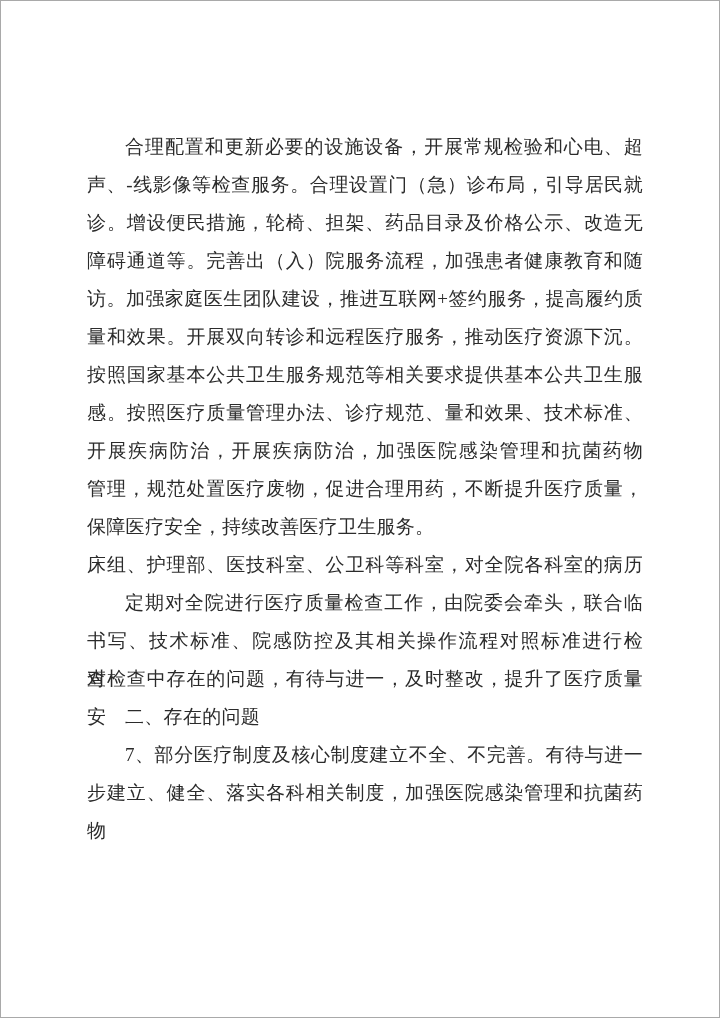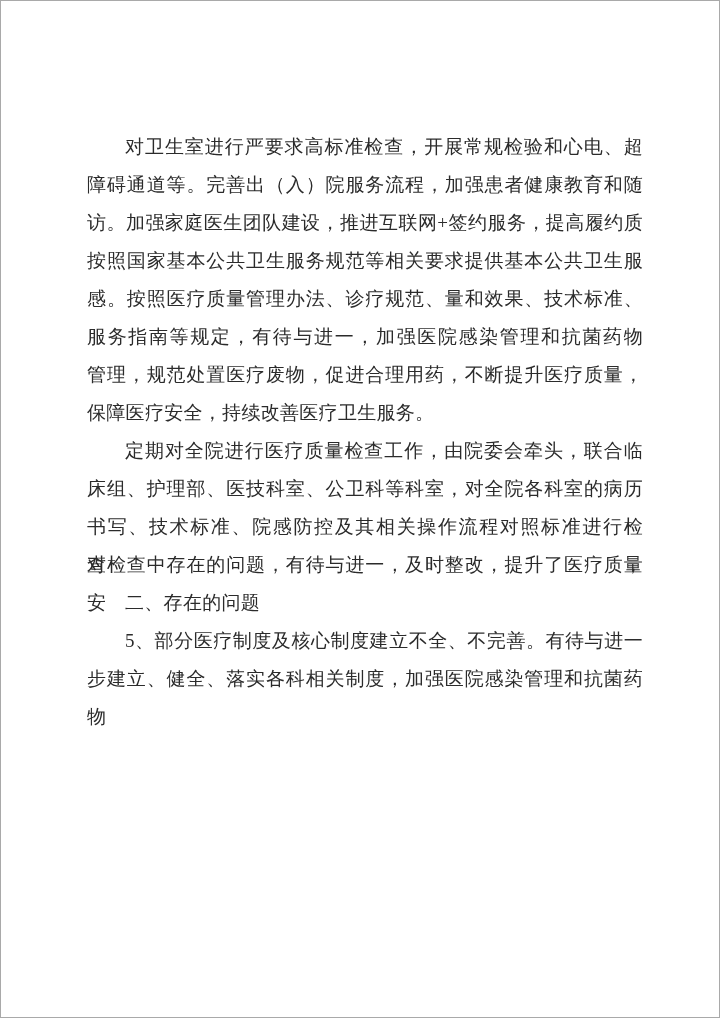--- a/index.html
+++ b/index.html
@@ -48,29 +48,32 @@
   }
   .line.indent {
     text-indent: 2em;
   }
 </style>
 </head>
 <body>
 
 <div class="page">
   <div class="content">
-      <div class="line indent">对卫生室进行严要求高标准检查，开展常规检验和心电、超</div>
+      <div class="line indent">合理配置和更新必要的设施设备，开展常规检验和心电、超</div>
+      <div class="line">声、-线影像等检查服务。合理设置门（急）诊布局，引导居民就</div>
+      <div class="line">诊。增设便民措施，轮椅、担架、药品目录及价格公示、改造无</div>
       <div class="line">障碍通道等。完善出（入）院服务流程，加强患者健康教育和随</div>
       <div class="line">访。加强家庭医生团队建设，推进互联网+签约服务，提高履约质</div>
+      <div class="line">量和效果。开展双向转诊和远程医疗服务，推动医疗资源下沉。</div>
       <div class="line">按照国家基本公共卫生服务规范等相关要求提供基本公共卫生服</div>
       <div class="line">感。按照医疗质量管理办法、诊疗规范、量和效果、技术标准、</div>
-      <div class="line">服务指南等规定，有待与进一，加强医院感染管理和抗菌药物</div>
+      <div class="line">开展疾病防治，开展疾病防治，加强医院感染管理和抗菌药物</div>
       <div class="line">管理，规范处置医疗废物，促进合理用药，不断提升医疗质量，</div>
       <div class="line no-justify">保障医疗安全，持续改善医疗卫生服务。</div>
+      <div class="line">床组、护理部、医技科室、公卫科等科室，对全院各科室的病历</div>
       <div class="line indent">定期对全院进行医疗质量检查工作，由院委会牵头，联合临</div>
-      <div class="line">床组、护理部、医技科室、公卫科等科室，对全院各科室的病历</div>
       <div class="line">书写、技术标准、院感防控及其相关操作流程对照标准进行检查，</div>
       <div class="line">对检查中存在的问题，有待与进一，及时整改，提升了医疗质量安</div>
       <div class="line indent no-justify">二、存在的问题</div>
-      <div class="line indent">5、部分医疗制度及核心制度建立不全、不完善。有待与进一</div>
+      <div class="line indent">7、部分医疗制度及核心制度建立不全、不完善。有待与进一</div>
       <div class="line">步建立、健全、落实各科相关制度，加强医院感染管理和抗菌药物</div>
     </div>
 </div>
 
 </body></html>

